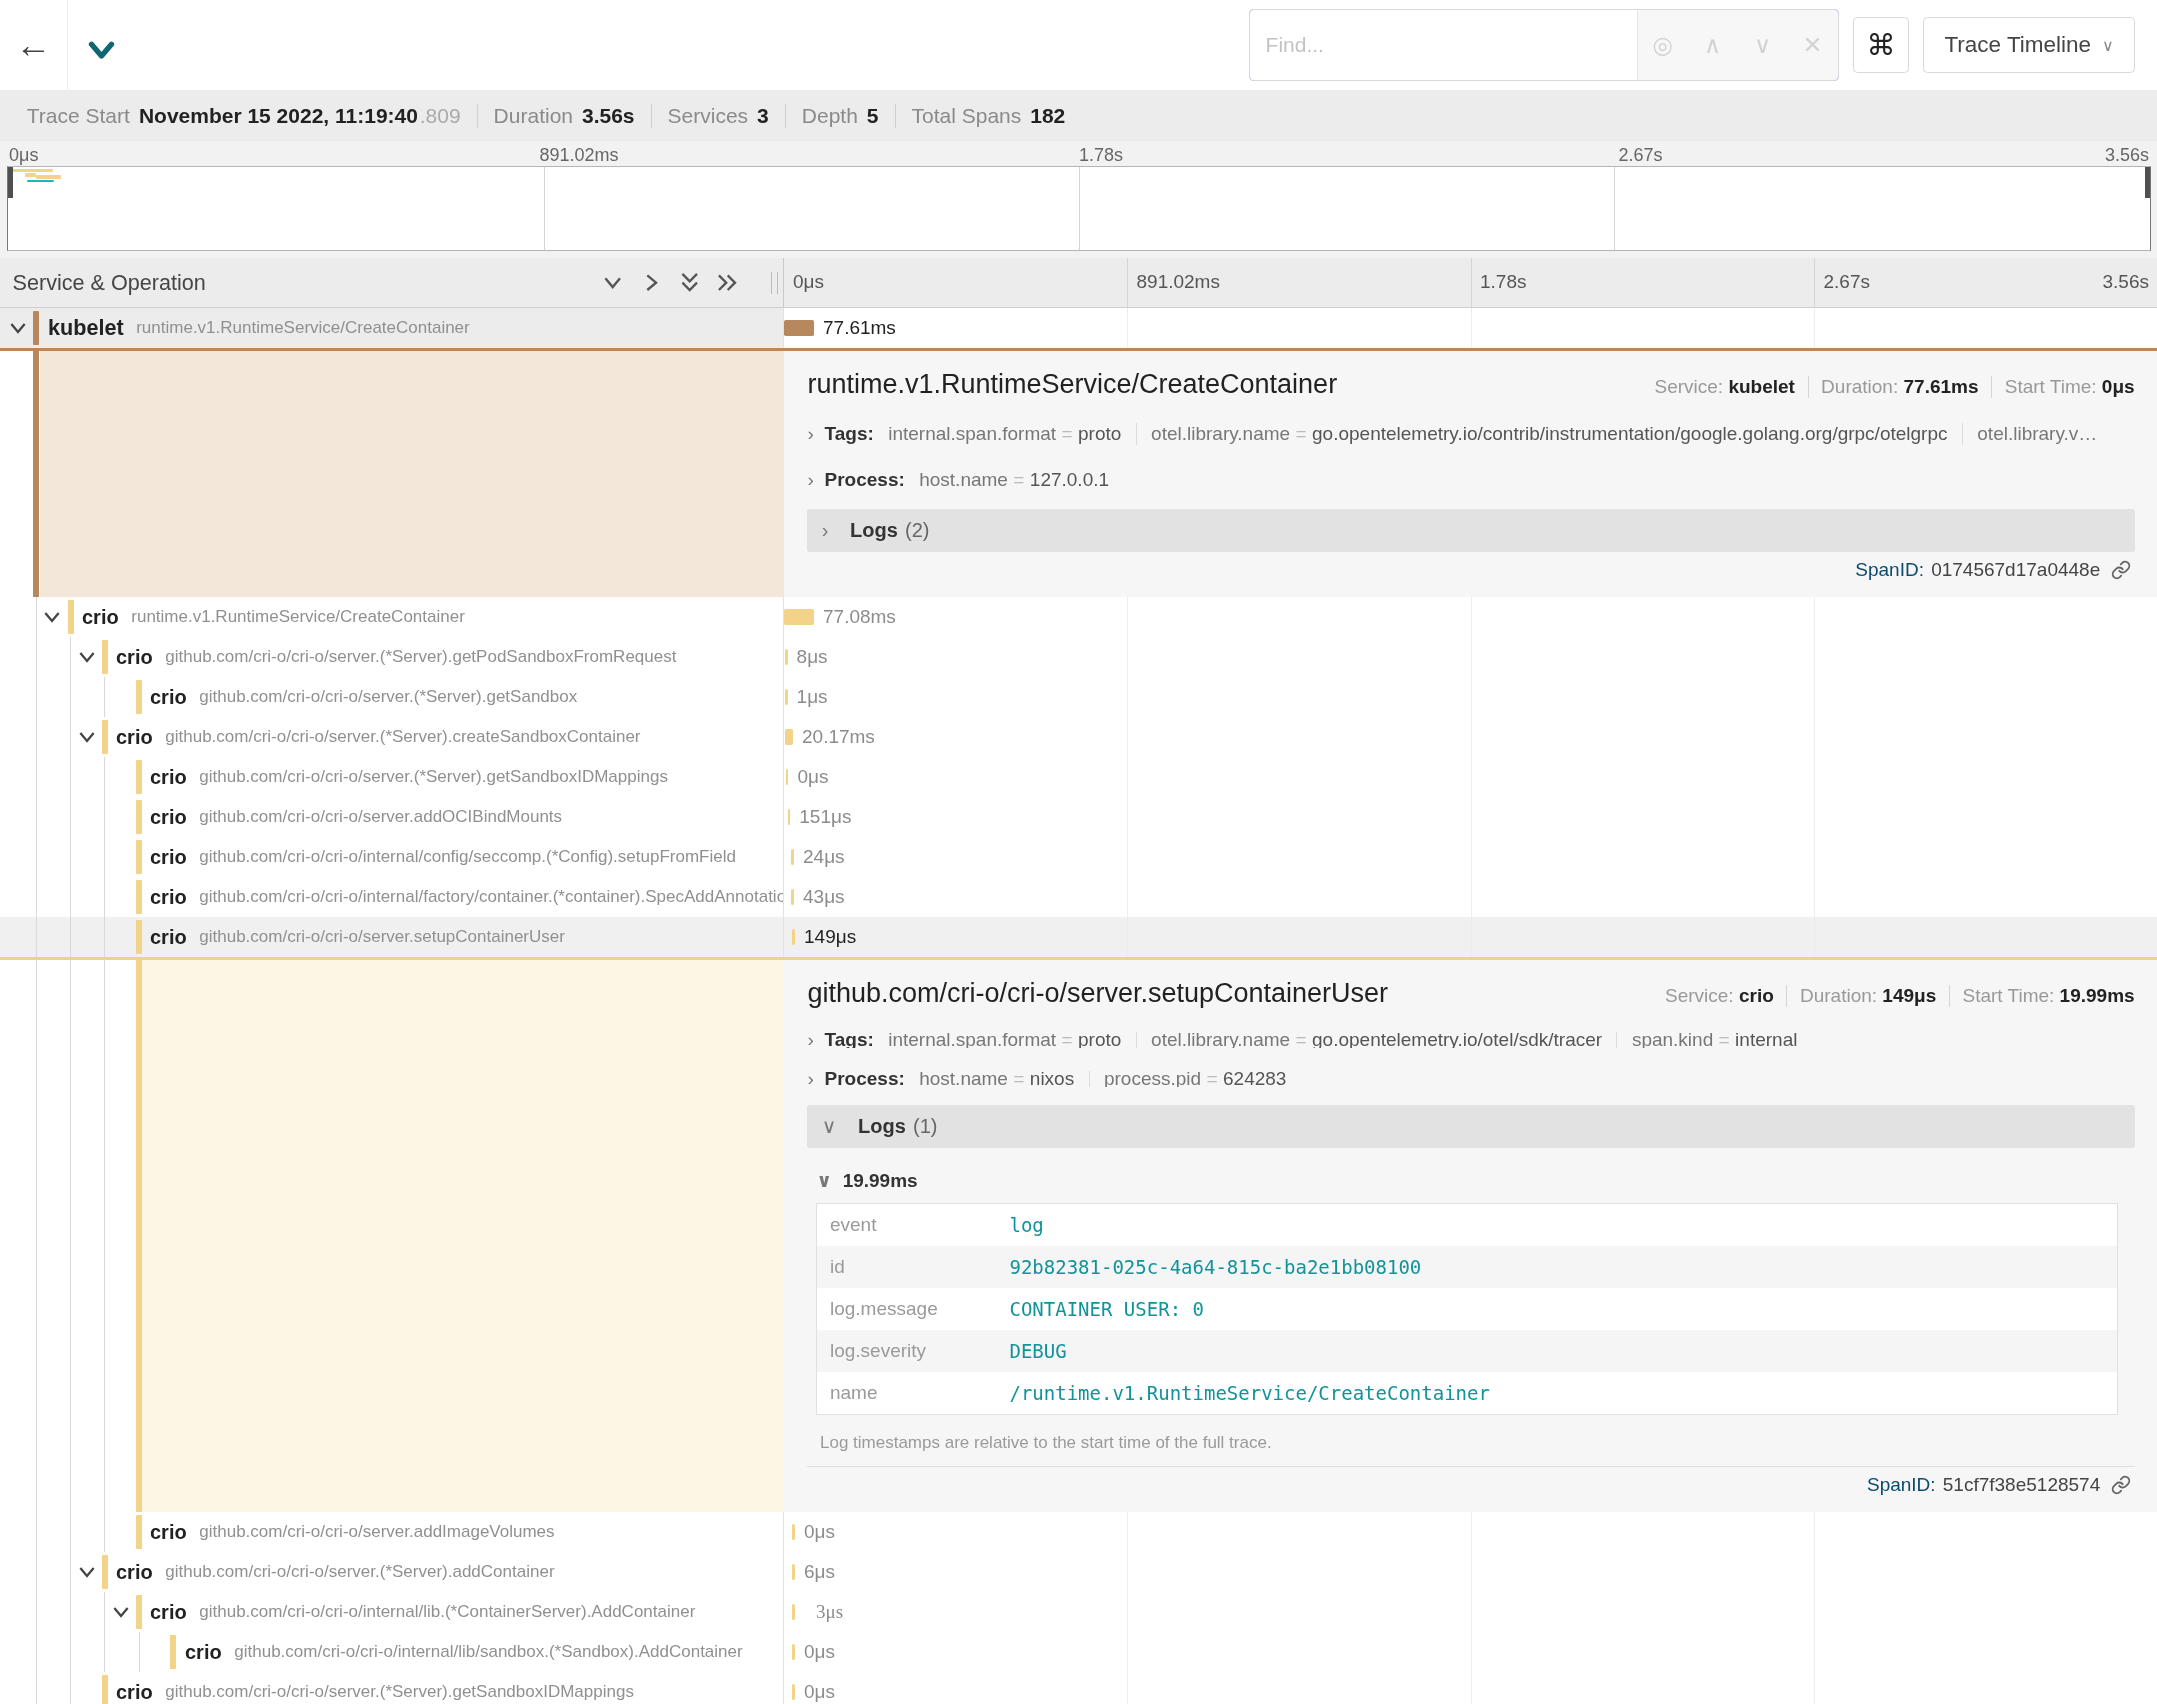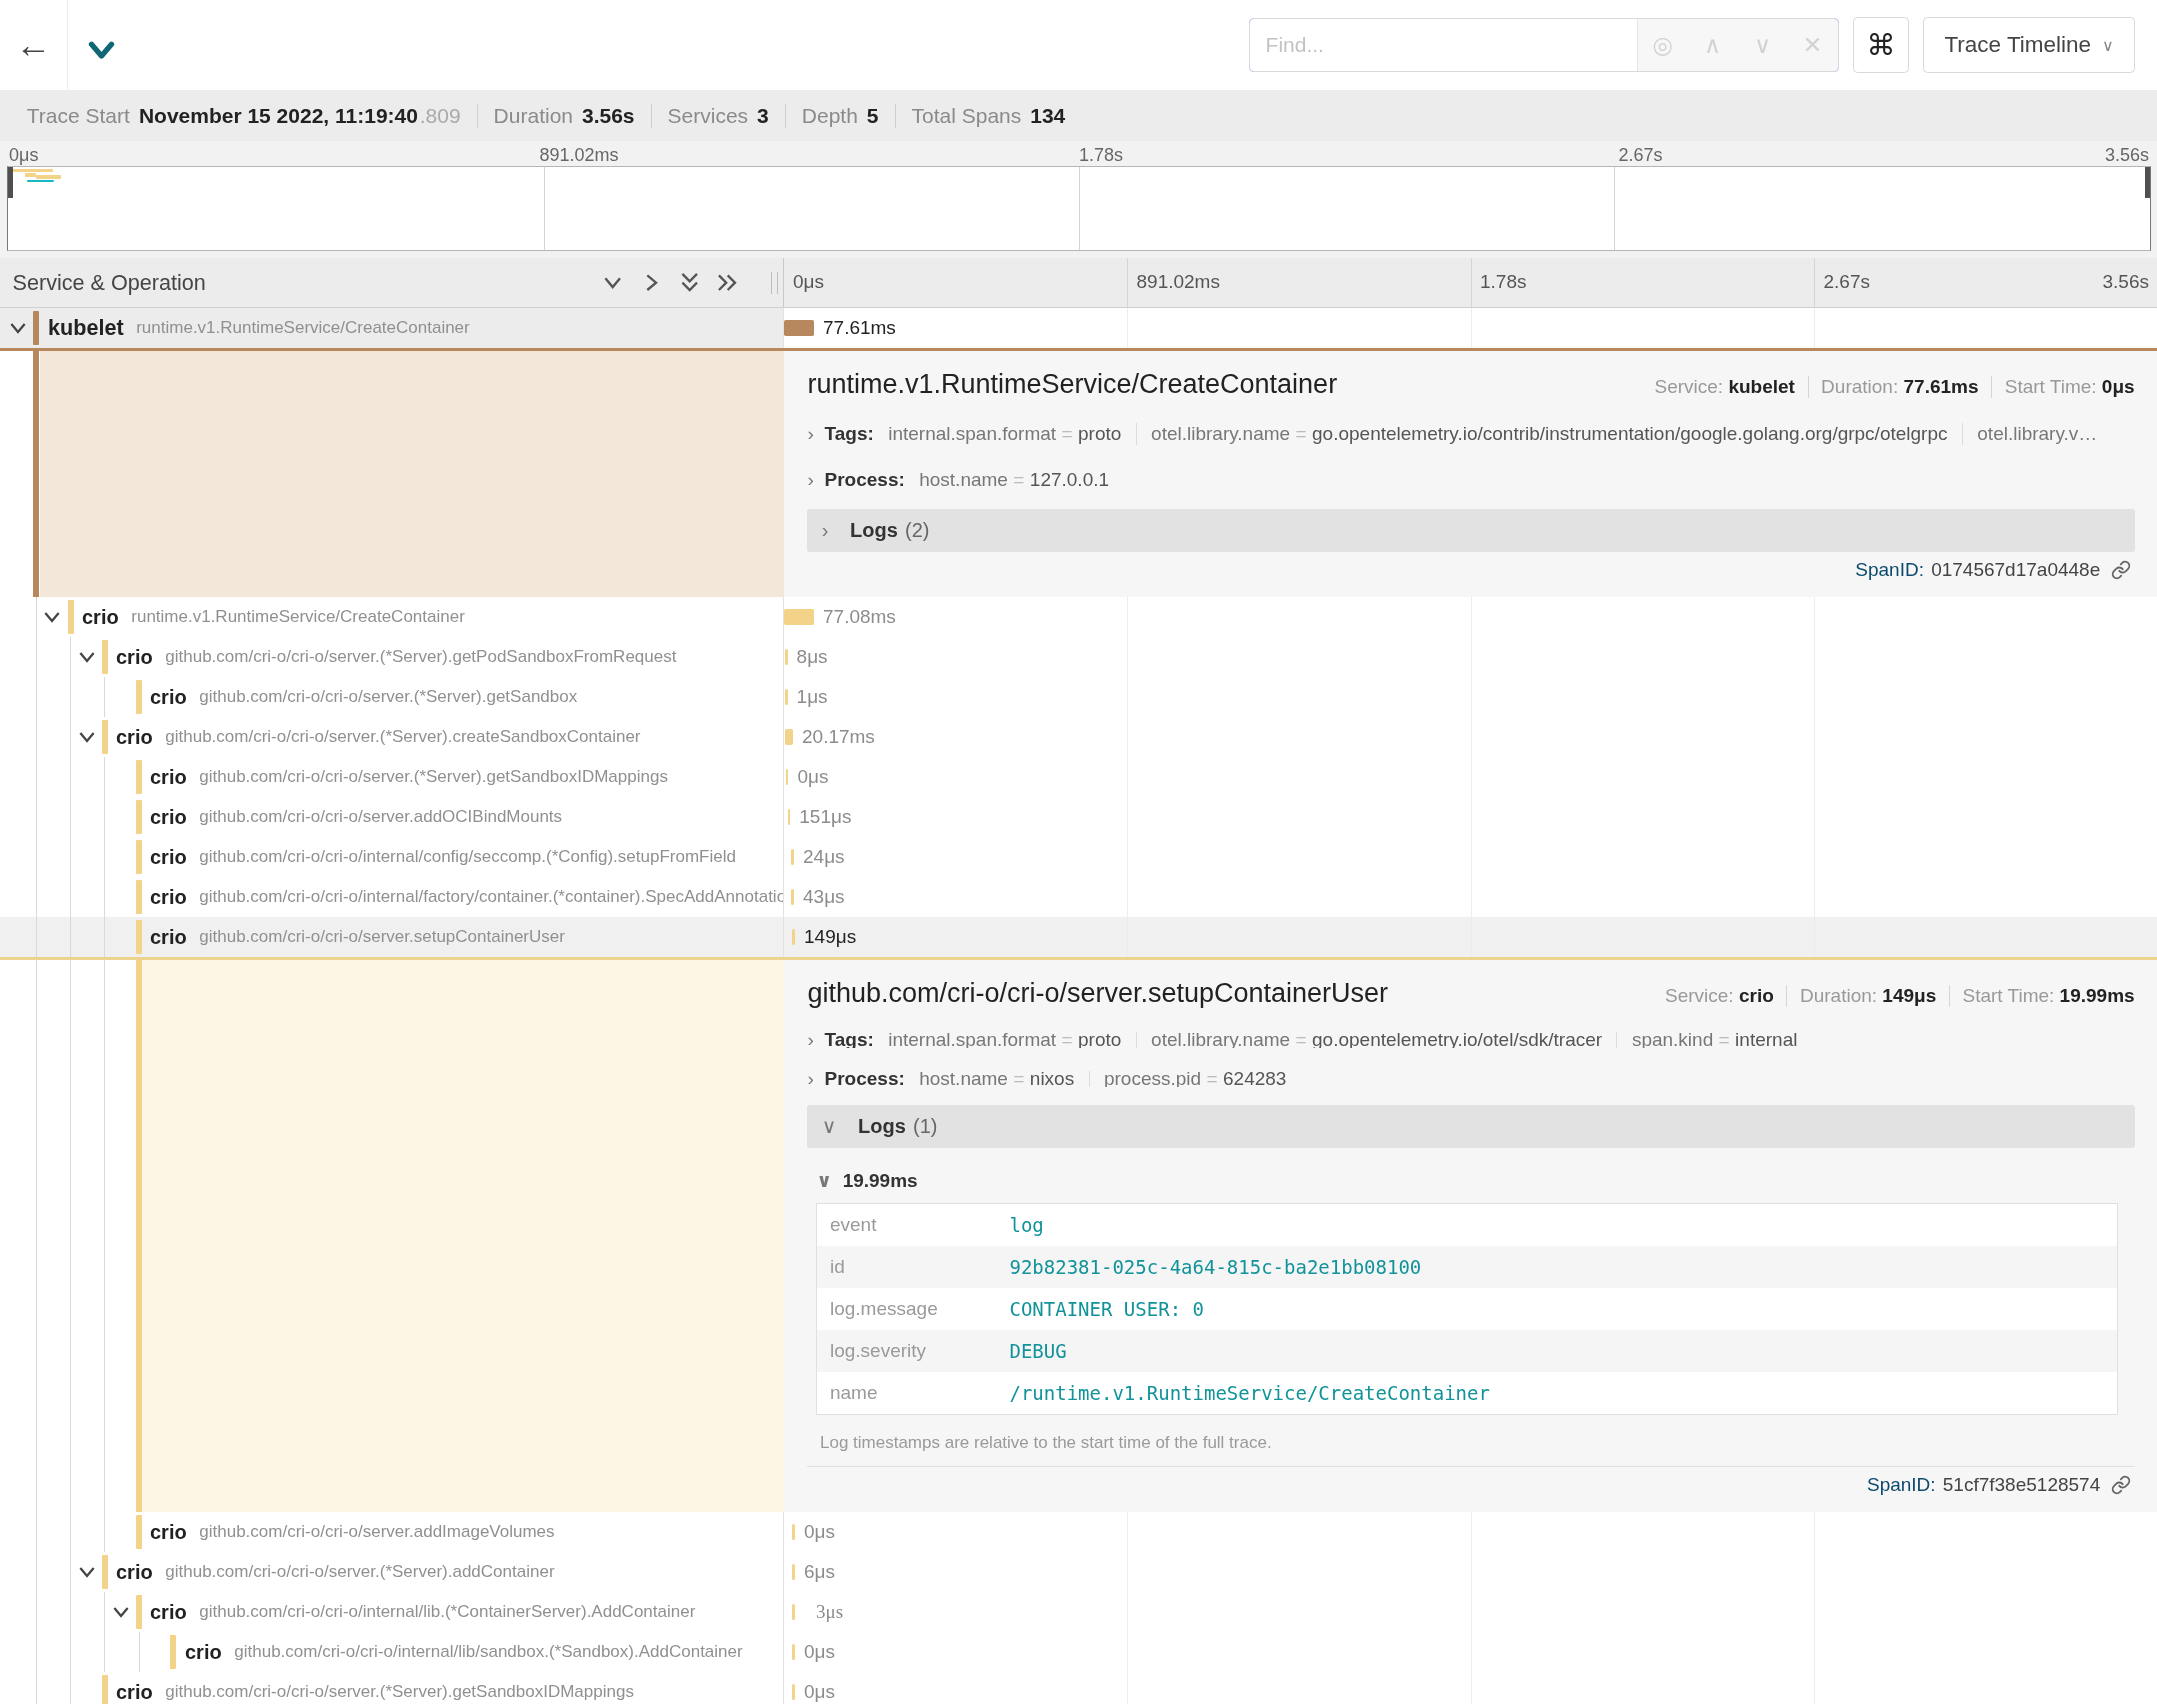--- a/index.html
+++ b/index.html
@@ -9,21 +9,21 @@
 
   
   .topbar{height:90px;display:flex;align-items:center;background:#fff;}
   .back-btn{width:68px;height:90px;border:none;background:#fff;font-size:36px;color:#444;
     border-right:0.9px solid #ececec;cursor:pointer;}
   .title-chev{margin:12.6px 5.4px 0 20px;color:#0f6674;}
   .title-wrap{display:flex;flex-direction:column;justify-content:center;}
   .trace-title{font-size:28px;font-weight:500;color:#0f6674;text-decoration:underline;cursor:pointer;}
   .trace-id{font-size:22.5px;color:#9b9b9b;margin-top:3.6px;}
   .top-controls{margin-left:auto;display:flex;align-items:center;gap:14.4px;padding-right:23.4px;}
-  .find-group{display:flex;height:54px;border:0.9px solid #d9d9d9;border-radius:4.5px;overflow:hidden;background:#8b5cf6;}
+  .find-group{display:flex;height:72px;border:0.9px solid #d9d9d9;border-radius:4.5px;overflow:hidden;background:#8b5cf6;}
   .find-input{border:none;outline:none;width:387px;padding:0 16px;font-size:21px;color:#444;background:#fff;}
   .find-input::placeholder{color:#c3c3c3;}
   .find-btns{display:flex;align-items:center;background:#f7f7f7;border-left:0.9px solid #e7e7e7;}
   .find-btn{width:50px;height:100%;border:none;background:transparent;color:#d2d2d2;font-size:23.4px;cursor:pointer;}
   .kbd-btn{width:56px;height:56px;border:0.9px solid #d9d9d9;border-radius:4.5px;background:#fff;
     font-size:29px;color:#222;cursor:pointer;}
   .view-btn{height:56px;border:0.9px solid #d9d9d9;border-radius:4.5px;background:#fff;font-size:22.5px;
     color:#444;padding:4px 20px;display:flex;align-items:center;gap:10.8px;cursor:pointer;}
   .view-btn .vchev{font-size:16px;color:#888;}
 
@@ -161,21 +161,21 @@
     <span class="meta-item">
       <span>Services</span>
         <b>3</b>
     </span>
     <span class="meta-item">
       <span>Depth</span>
         <b>5</b>
     </span>
     <span class="meta-item">
       <span>Total Spans</span>
-        <b>134</b>
+        <b>182</b>
     </span>
   </div>
 
   <div class="minimap">
     <div class="mm-ticks">
       <span style="left:9px">0μs</span>
       <span style="left:25%">891.02ms</span>
       <span style="left:50%">1.78s</span>
       <span style="left:75%">2.67s</span>
       <span style="right:9px">3.56s</span>

